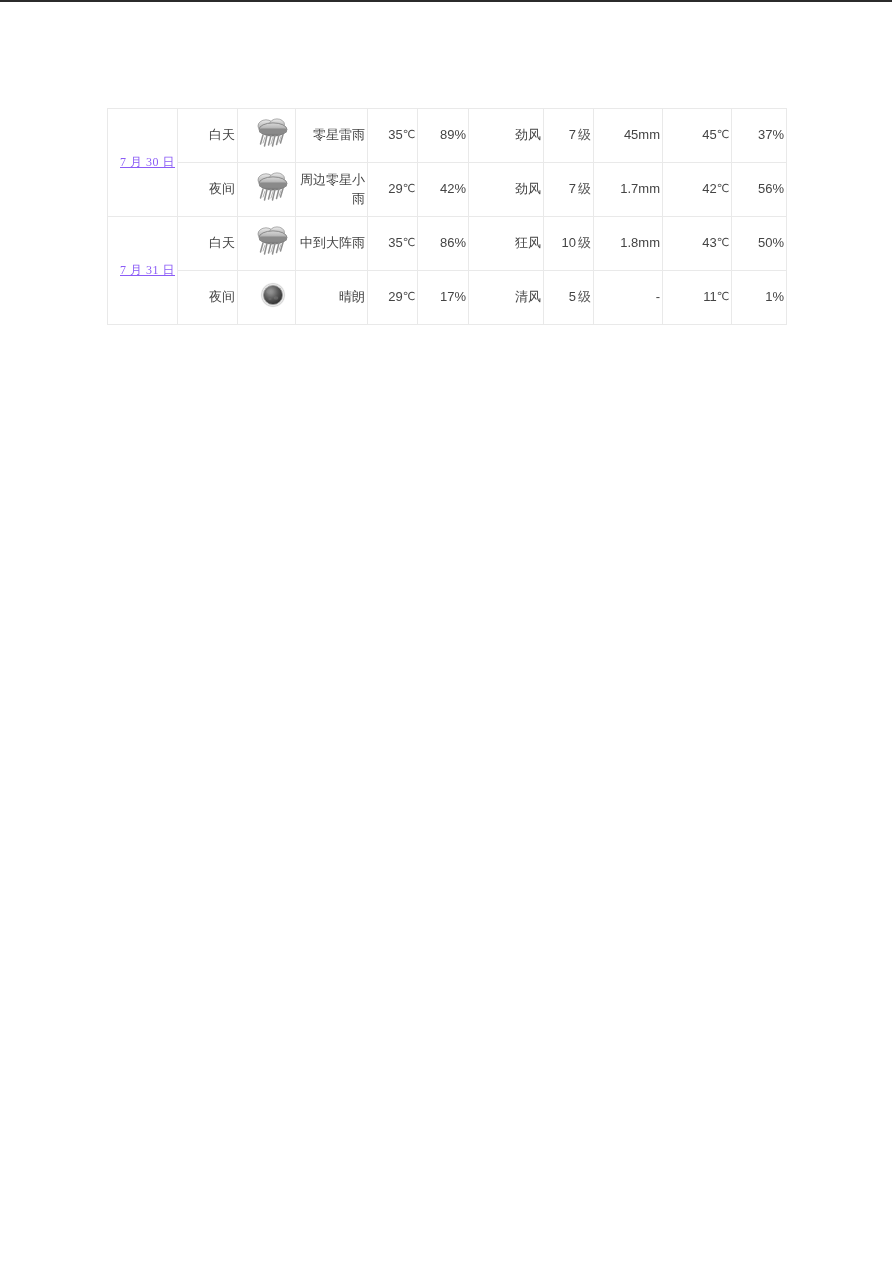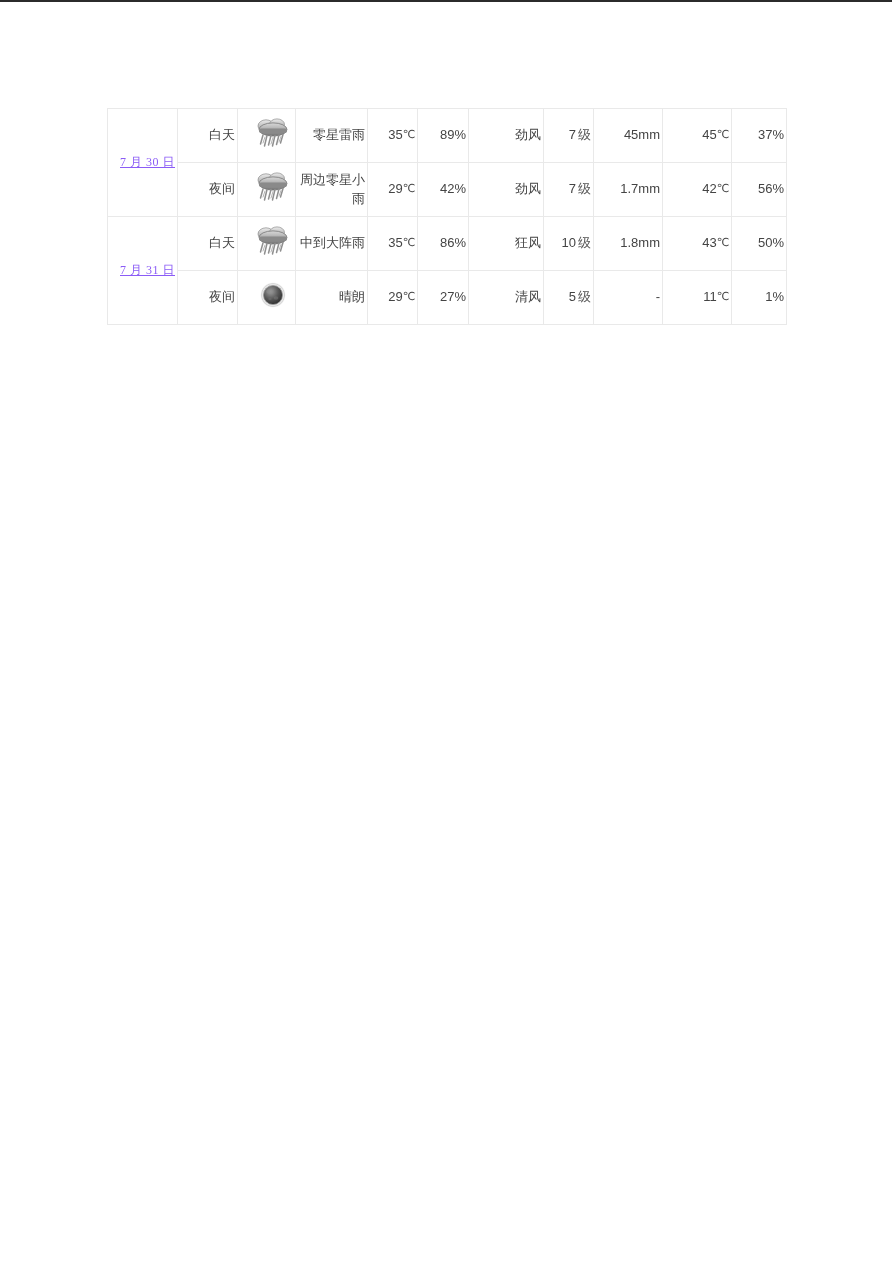--- a/index.html
+++ b/index.html
@@ -305,21 +305,21 @@
     </defs>
     <circle cx="20" cy="18" r="13" fill="url(#hg)"></circle>
     <circle cx="20" cy="18" r="9.6" fill="url(#mg)" stroke="#9b9b9b" stroke-width="0.8"></circle>
     <ellipse cx="16.5" cy="14.5" rx="3.2" ry="2.2" fill="#8c8c8c" opacity="0.55"></ellipse>
     <ellipse cx="23" cy="21" rx="2.4" ry="1.7" fill="#7e7e7e" opacity="0.45"></ellipse>
     <ellipse cx="17" cy="22" rx="1.6" ry="1.2" fill="#7a7a7a" opacity="0.4"></ellipse>
   </svg>
   </span></td>
             <td class="cond">晴朗</td>
             <td class="num"><span>29</span><span class="deg">℃</span></td>
-            <td class="num">27%</td>
+            <td class="num">17%</td>
             <td class="cjk">清风</td>
             <td class="level"><span>5</span><span class="lvl-unit">级</span></td>
             <td class="num">-</td>
             <td class="num"><span>11</span><span class="deg">℃</span></td>
             <td class="num">1%</td>
           </tr>
         </tbody>
     </table>
   </div>
 </div>

